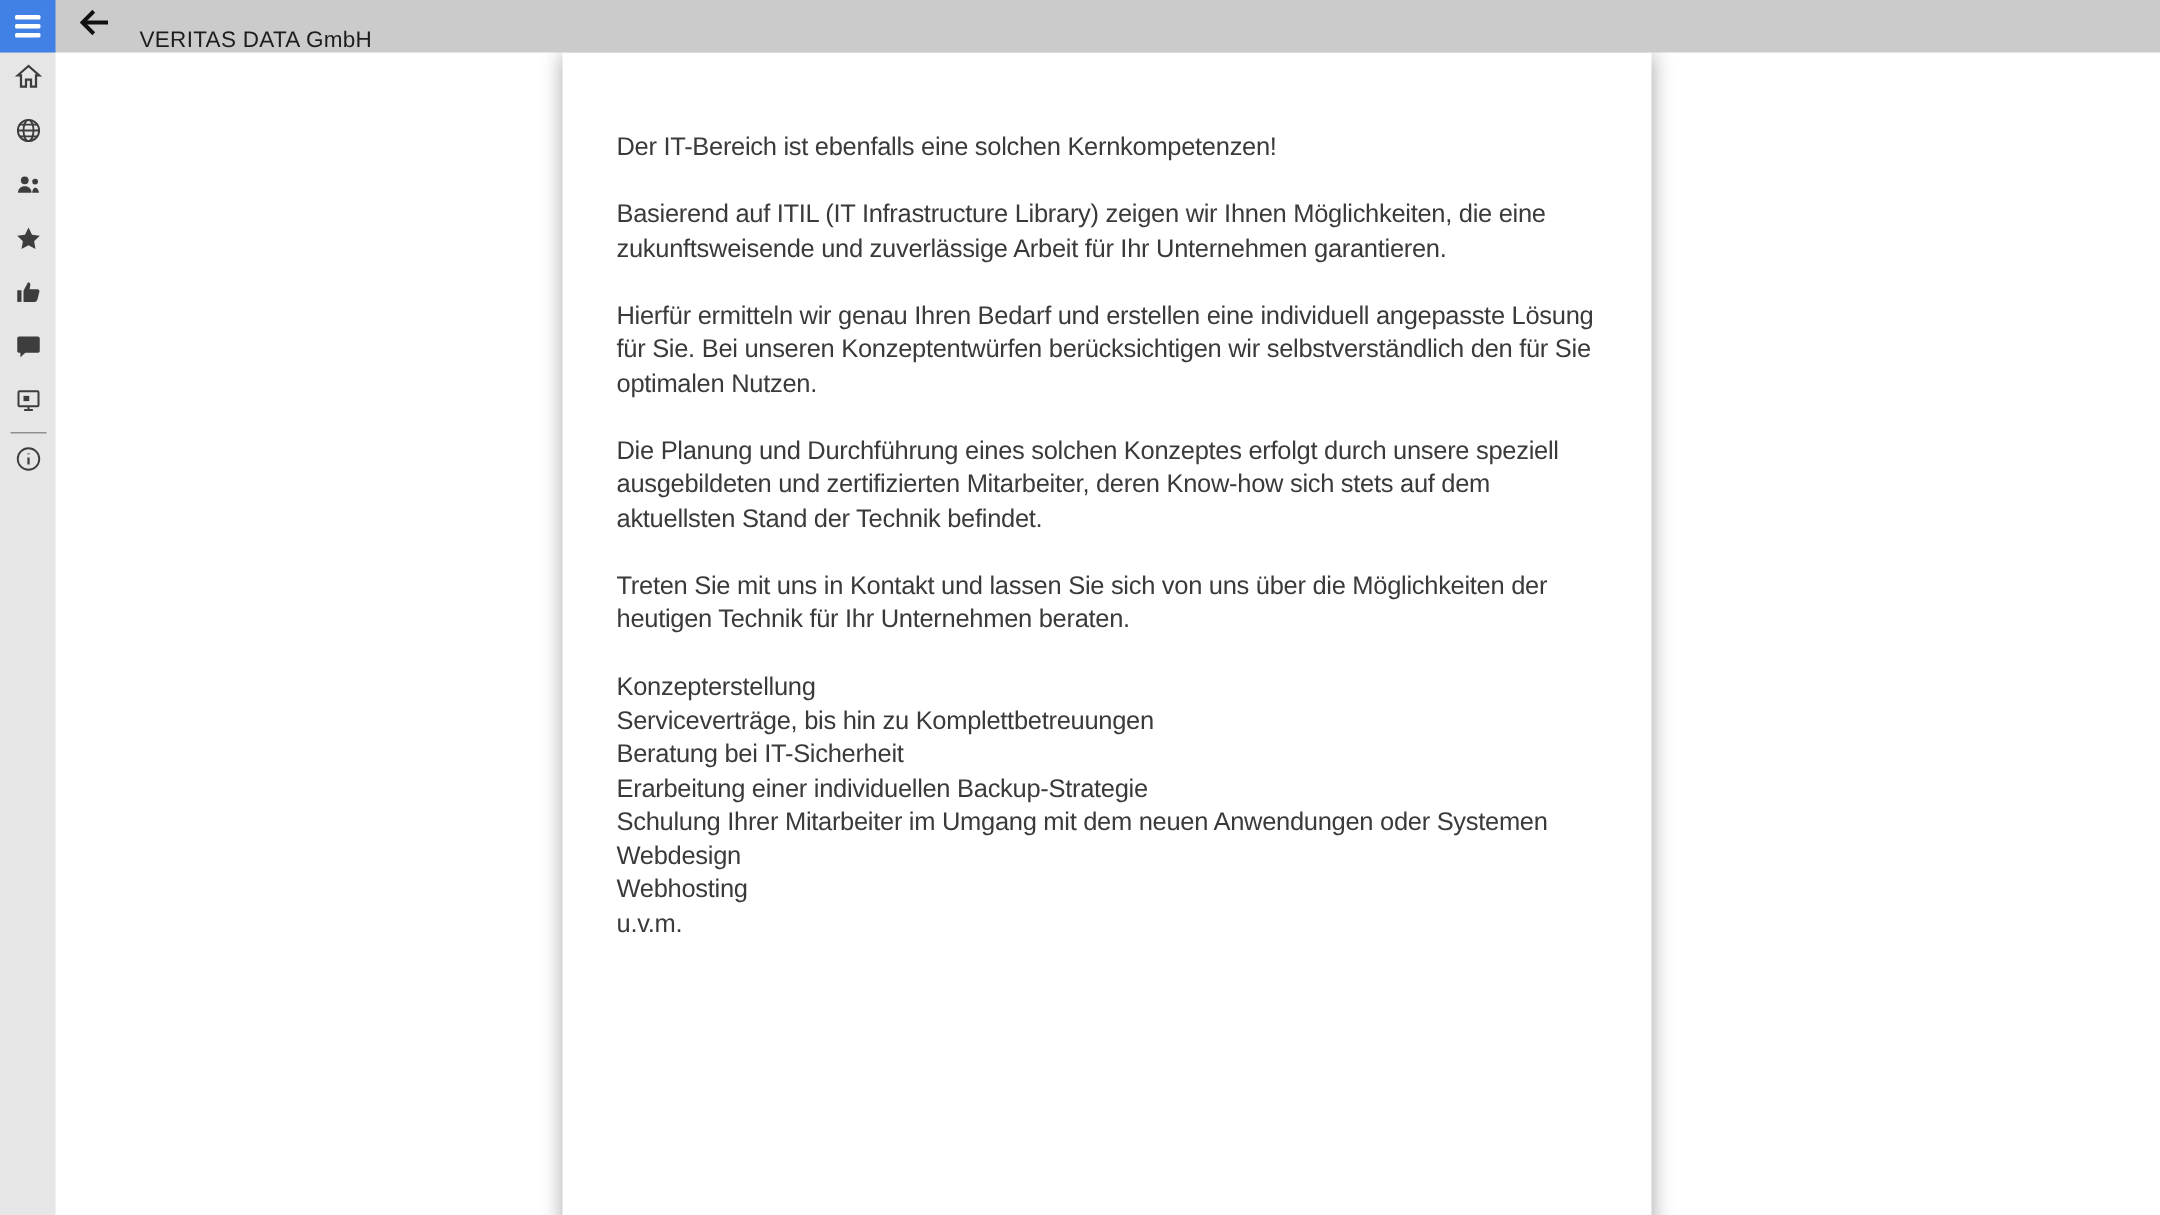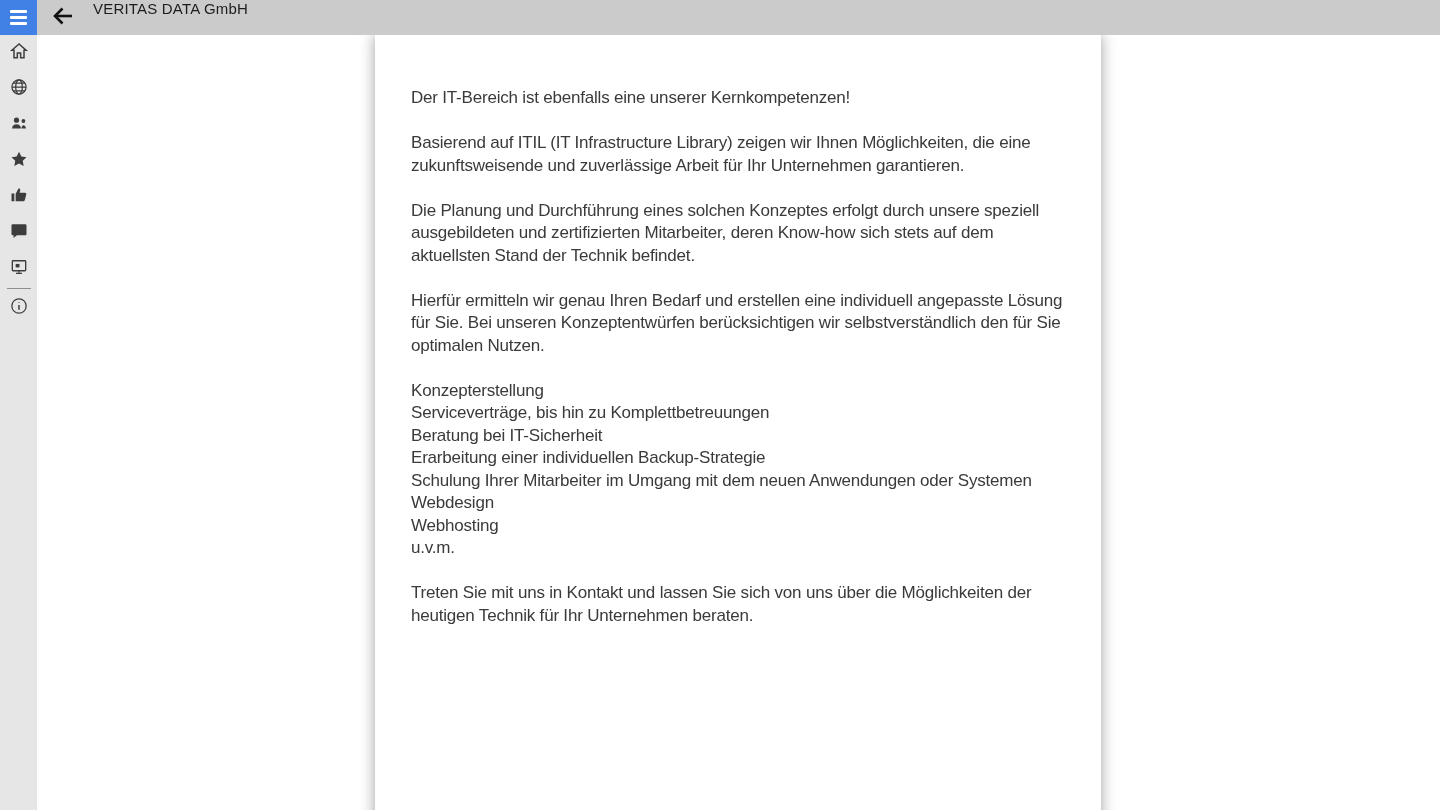--- a/index.html
+++ b/index.html
@@ -7,21 +7,21 @@
     margin: 0; padding: 0;
     width: 1440px; height: 810px;
     overflow: hidden;
     background: #ffffff;
     font-family: "Liberation Sans", sans-serif;
   }
   
   .topbar {
     position: absolute; left: 0; top: 0; right: 0; height: 35px;
     background: #cbcbcb;
-    display: flex; align-items: flex-start;
+    display: flex; align-items: flex-end;
     z-index: 30;
   }
   .hamburger-btn {
     width: 37px; height: 35px;
     background: #4180e4;
     display: flex; flex-direction: column;
     align-items: center; justify-content: center;
     gap: 3px;
     cursor: pointer;
     flex: 0 0 auto;
@@ -182,27 +182,27 @@
         <path d="M12 7.6 V8.1" stroke-width="2.2"></path>
         <path d="M12 10.8 V16.4" stroke-width="1.8"></path>
       </svg>
     </span>
   </div>
 
 </div>
 
 <div class="main">
   <div class="doc-card">
-    <p>Der IT-Bereich ist ebenfalls eine unserer Kernkompetenzen!</p>
+    <p>Der IT-Bereich ist ebenfalls eine solchen Kernkompetenzen!</p>
     <p>Basierend auf ITIL (IT Infrastructure Library) zeigen wir Ihnen Möglichkeiten, die eine zukunftsweisende und zuverlässige Arbeit für Ihr Unternehmen garantieren.</p>
+    <p>Hierfür ermitteln wir genau Ihren Bedarf und erstellen eine individuell angepasste Lösung für Sie. Bei unseren Konzeptentwürfen berücksichtigen wir selbstverständlich den für Sie optimalen Nutzen.</p>
     <p>Die Planung und Durchführung eines solchen Konzeptes erfolgt durch unsere speziell ausgebildeten und zertifizierten Mitarbeiter, deren Know-how sich stets auf dem aktuellsten Stand der Technik befindet.</p>
-    <p>Hierfür ermitteln wir genau Ihren Bedarf und erstellen eine individuell angepasste Lösung für Sie. Bei unseren Konzeptentwürfen berücksichtigen wir selbstverständlich den für Sie optimalen Nutzen.</p>
+    <p>Treten Sie mit uns in Kontakt und lassen Sie sich von uns über die Möglichkeiten der heutigen Technik für Ihr Unternehmen beraten.</p>
     <p>Konzepterstellung
 Serviceverträge, bis hin zu Komplettbetreuungen
 Beratung bei IT-Sicherheit
 Erarbeitung einer individuellen Backup-Strategie
 Schulung Ihrer Mitarbeiter im Umgang mit dem neuen Anwendungen oder Systemen
 Webdesign
 Webhosting
 u.v.m.</p>
-    <p>Treten Sie mit uns in Kontakt und lassen Sie sich von uns über die Möglichkeiten der heutigen Technik für Ihr Unternehmen beraten.</p>
   </div>
 </div>
 
 </body></html>

